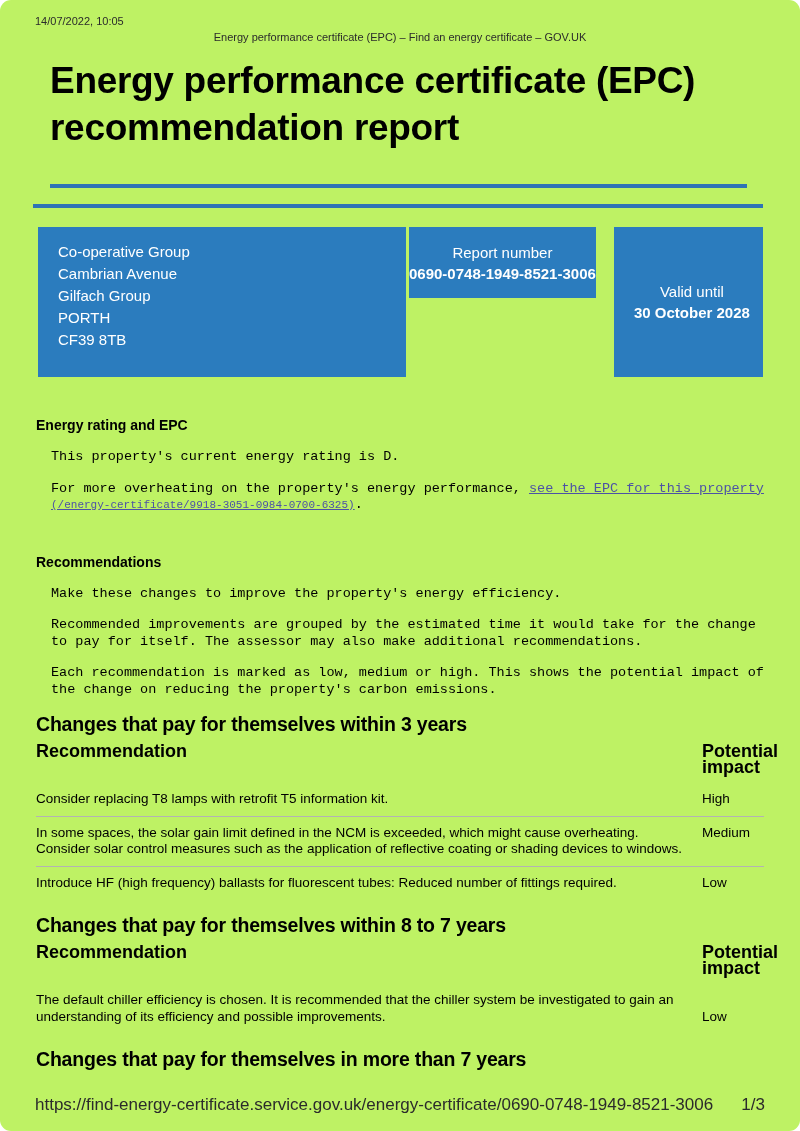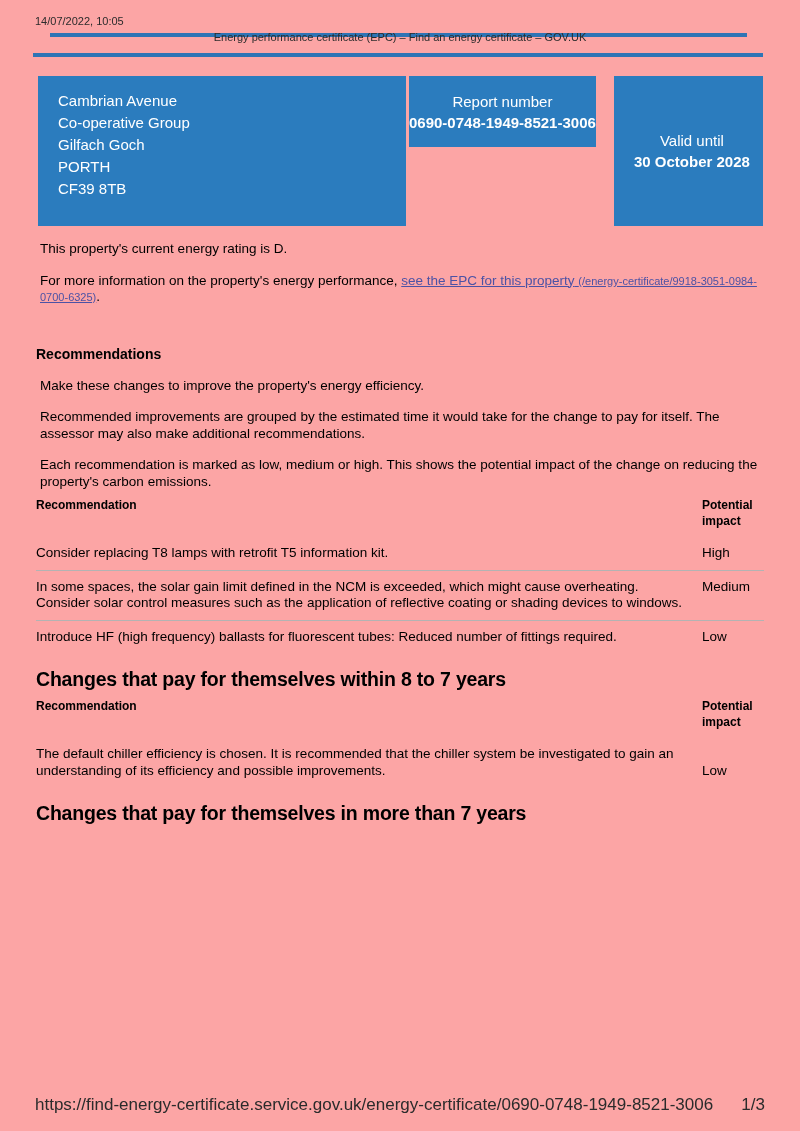--- a/index.html
+++ b/index.html
@@ -5,22 +5,23 @@
   :root{
     --brand-blue:#2b7cbe;
     --rule-blue:#2e74b5;
     --link:#4c52a5;
     --rule-gray:#b3b3b3;
   }
   *{box-sizing:border-box;}
   body{margin:0;background:#ffffff;}
   .page{
     position:relative;width:800px;height:1131px;margin:0 auto;
-    background:#fca5a5;color:#000;overflow:hidden;
+    background:#bef264;color:#000;overflow:hidden;
     font-family:"Liberation Sans",sans-serif;
+    border-radius:11px;
   }
   
   .print-header{position:absolute;top:15px;left:35px;right:35px;height:14px;
     font-size:11px;color:#2b2b2b;}
   .ph-date{position:absolute;left:0;top:0;}
   .ph-title{position:absolute;left:50%;top:16px;transform:translateX(-50%);white-space:nowrap;}
   .print-footer{position:absolute;bottom:16px;left:35px;right:35px;
     font-size:17px;color:#2b2b2b;display:flex;justify-content:space-between;}
   
   h1.title{margin:0 0 0 50px;padding-top:57px;width:692px;
@@ -35,76 +36,79 @@
     font-size:15px;line-height:22px;padding:14px 0 0 20px;}
   .sum-right{flex:1;display:flex;flex-direction:row;gap:18px;}
   .sum-box{background:var(--brand-blue);color:#fff;font-size:15px;line-height:21px;
     display:flex;flex-direction:column;align-items:center;justify-content:center;text-align:center;}
   .sum-rn{height:71px;}
   .sum-vu{flex:1;padding-left:7px;}
   .sum-box strong{font-weight:bold;}
   
   .content{margin:0 36px;}
   h3.sub{font-size:14px;line-height:17px;font-weight:bold;margin:40px 0 0 0;}
-  p.body{font-size:13.5px;line-height:16.5px;margin:15px 0 0 4px;}
+  p.body{font-size:13.5px;line-height:16.5px;margin:15px 0 0 15px;font-family:Liberation Mono, monospace;}
   a.epc-link{color:var(--link);text-decoration:underline;cursor:pointer;}
   .link-small{font-size:11px;}
   h2.section{font-size:19.5px;line-height:24px;font-weight:bold;margin:14px 0 0 0;letter-spacing:-0.2px;}
   .thead{display:flex;margin-top:8px;padding-bottom:8px;
-    font-size:12px;line-height:15.5px;font-weight:bold;}
+    font-size:18px;line-height:15.5px;font-weight:bold;}
   .trow{display:flex;font-size:13.5px;line-height:16.5px;padding:8px 0;
     border-bottom:1px solid var(--rule-gray);}
   .trow.last{border-bottom:none;align-items:flex-end;}
   .cell-main{flex:1;padding-right:18px;}
   .cell-impact{width:62px;flex-shrink:0;}
 </style>
 </head>
 <body>
 
 <div class="page">
 
   <div class="print-header">
     <span class="ph-date">14/07/2022, 10:05</span>
     <span class="ph-title">Energy performance certificate (EPC) – Find an energy certificate – GOV.UK</span>
   </div>
 
+  <h1 class="title">Energy performance certificate (EPC) recommendation report</h1>
 
   <div class="rule rule-top"></div>
   <div class="rule rule-bottom"></div>
 
   <div class="summary">
     <div class="sum-left">
+      <div>Co-operative Group</div>
       <div>Cambrian Avenue</div>
-      <div>Co-operative Group</div>
-      <div>Gilfach Goch</div>
+      <div>Gilfach Group</div>
       <div>PORTH</div>
       <div>CF39 8TB</div>
     </div>
     <div class="sum-right">
       <div class="sum-box sum-rn">
         <span>Report number</span>
         <strong>0690-0748-1949-8521-3006</strong>
       </div>
       <div class="sum-box sum-vu">
         <span>Valid until</span>
         <strong>30 October 2028</strong>
       </div>
     </div>
   </div>
 
   <div class="content">
 
+    <h3 class="sub">Energy rating and EPC</h3>
     <p class="body">This property's current energy rating is D.</p>
-    <p class="body"><span>For more information on the property's energy performance, </span><a class="epc-link"><span>see the EPC for this property</span> <span class="link-small">(/energy-certificate/9918-3051-0984-0700-6325)</span></a><span>.</span></p>
+    <p class="body"><span>For more overheating on the property's energy performance, </span><a class="epc-link"><span>see the EPC for this property</span> <span class="link-small">(/energy-certificate/9918-3051-0984-0700-6325)</span></a><span>.</span></p>
 
     <h3 class="sub">Recommendations</h3>
     <p class="body">Make these changes to improve the property's energy efficiency.</p>
     <p class="body">Recommended improvements are grouped by the estimated time it would take for the change to pay for itself. The assessor may also make additional recommendations.</p>
     <p class="body">Each recommendation is marked as low, medium or high. This shows the potential impact of the change on reducing the property's carbon emissions.</p>
 
+    <h2 class="section">Changes that pay for themselves within 3 years</h2>
     <div class="thead">
       <div class="cell-main">Recommendation</div>
       <div class="cell-impact">Potential impact</div>
     </div>
     <div class="trow">
       <div class="cell-main">Consider replacing T8 lamps with retrofit T5 information kit.</div>
       <div class="cell-impact">High</div>
     </div>
     <div class="trow">
       <div class="cell-main">In some spaces, the solar gain limit defined in the NCM is exceeded, which might cause overheating. Consider solar control measures such as the application of reflective coating or shading devices to windows.</div>

